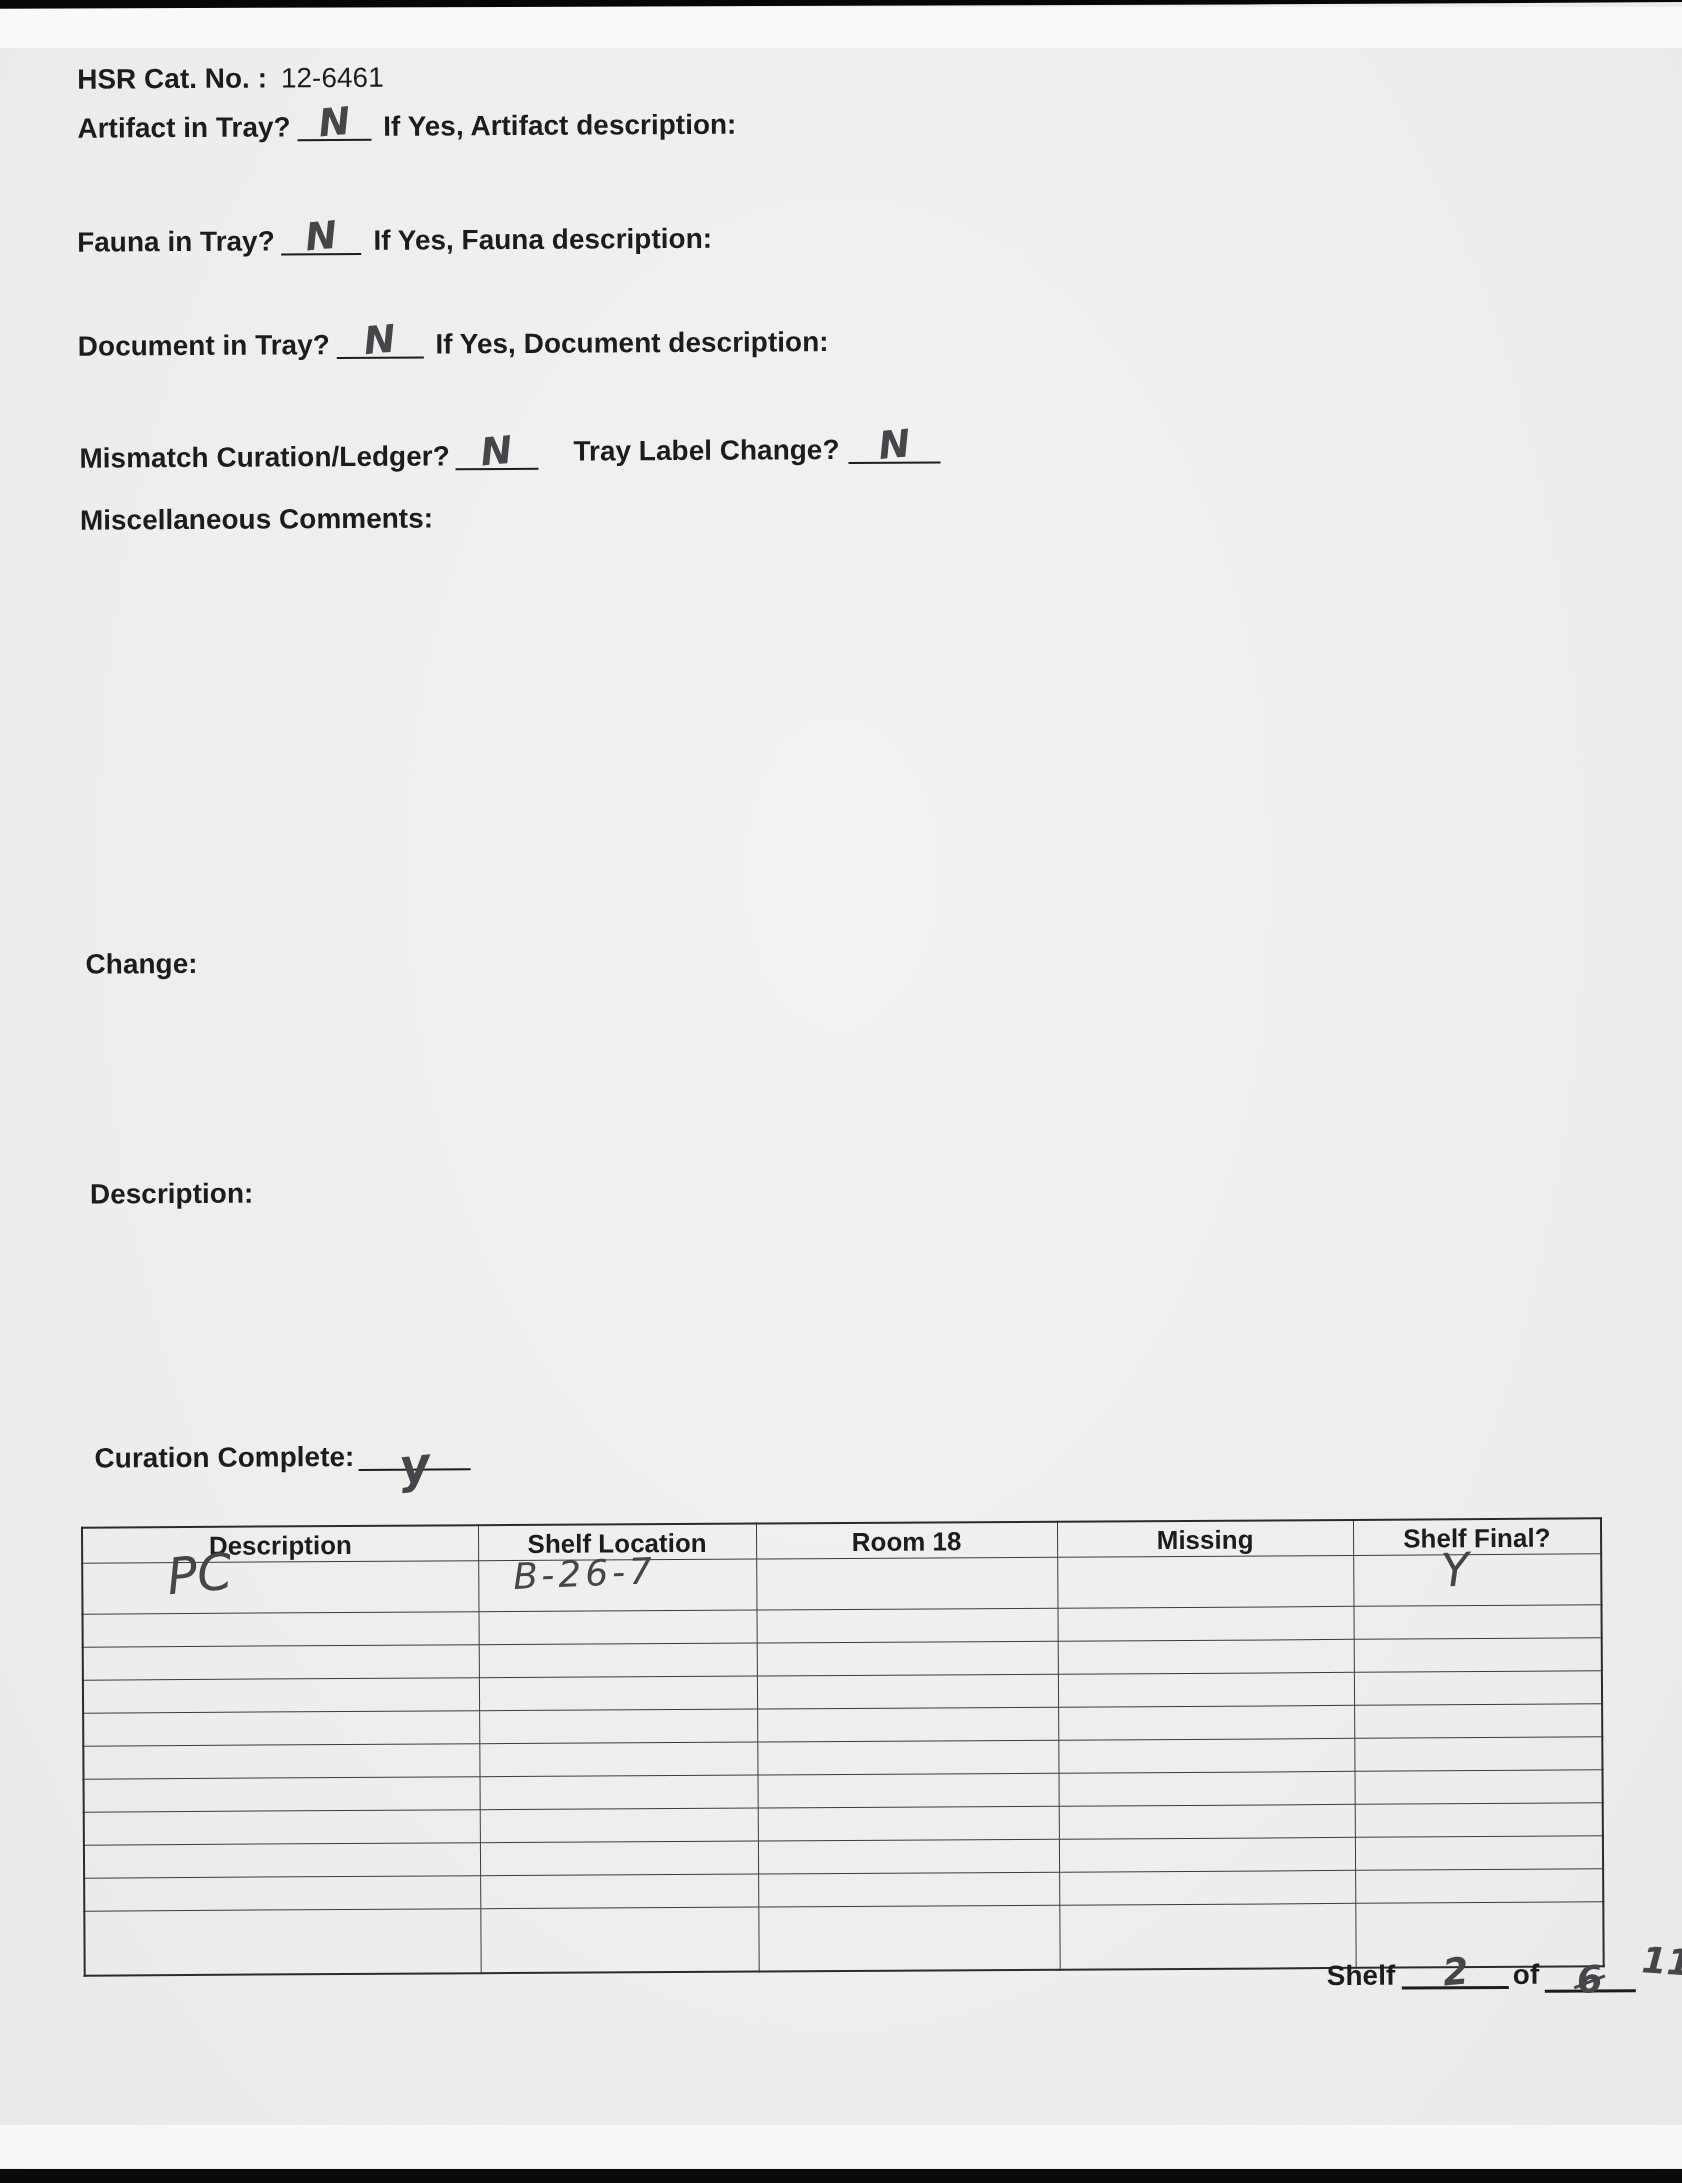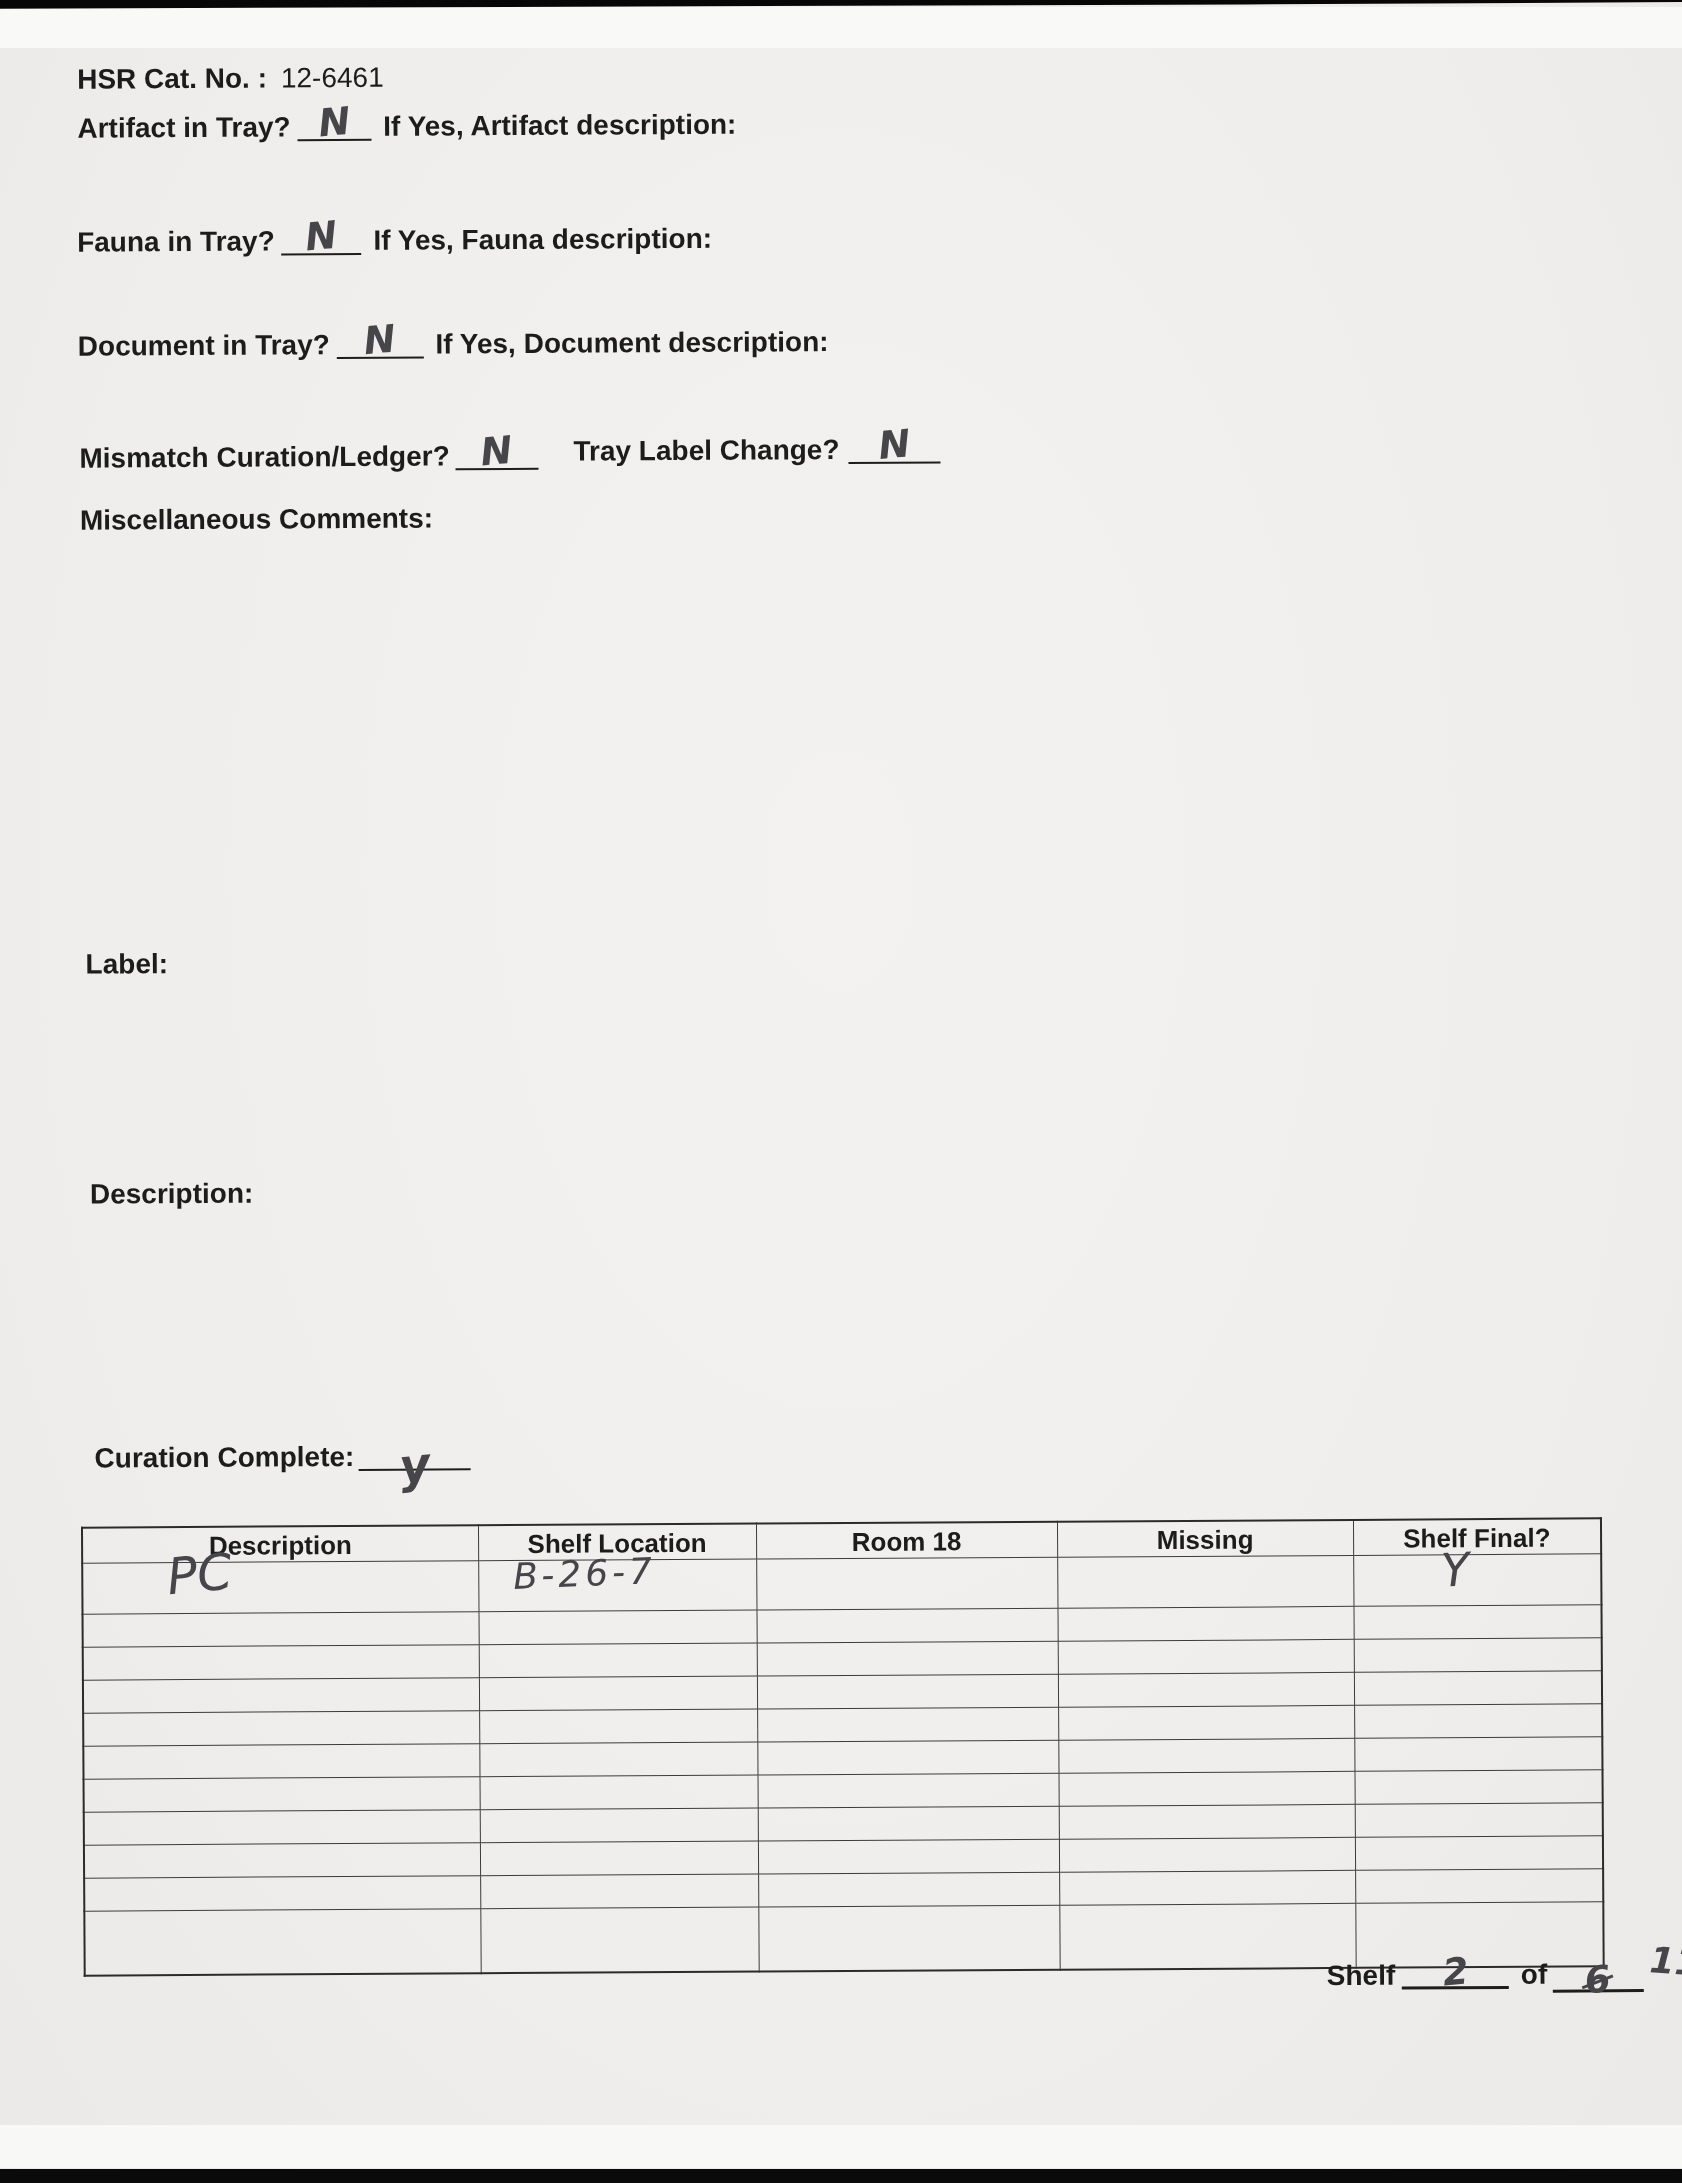--- a/index.html
+++ b/index.html
@@ -50,21 +50,21 @@
     transform:rotate(-2deg);letter-spacing:4px;}
   .hw-y{display:inline-block;font-size:46px;padding-left:87px;position:relative;top:-5.3px;
     transform:rotate(-3deg);}
 
   
   .footer{position:absolute;left:1322px;top:1958px;white-space:nowrap;font-weight:bold;
     font-size:28px;line-height:34px;}
   .footer .blank{height:32px;border-bottom-width:3.3px;}
   .footer .blank.b1{width:107px;}
   .footer .blank.b2{width:91px;margin-left:5.3px;}
-  .footer .of{margin-left:12px;}
+  .footer .of{margin-left:4px;}
   .footer .blank > .hw{font-size:37px;bottom:-4px;}
   .hw.strike{position:relative;display:inline-block;}
   .hw.strike::after{content:"";position:absolute;left:-14%;right:-14%;top:52%;
     border-top:3.3px solid #45454a;transform:rotate(-16deg);}
   .hw.corrected{display:inline-block;font-size:36px;margin-left:6.6px;position:relative;top:-9.2px;
     transform:rotate(4deg);}
 </style>
 </head>
 <body>
 
@@ -97,21 +97,21 @@
 
     <div class="row" style="left:578px;top:433px;">
       <span class="lbl">Tray Label Change?</span><span class="blank" style="width:92px;margin-left:9.2px;"><span class="hw">N</span></span>
     </div>
 
     <div class="row" style="left:84px;top:499px;">
       <span class="lbl">Miscellaneous Comments:</span>
     </div>
 
     <div class="row" style="left:87px;top:943px;">
-      <span class="lbl">Label:</span>
+      <span class="lbl">Change:</span>
     </div>
 
     <div class="row" style="left:90px;top:1173px;">
       <span class="lbl">Description:</span>
     </div>
 
     <div class="row" style="left:93px;top:1437px;">
       <span class="lbl">Curation Complete:</span><span class="blank curation" style="width:112px;margin-left:4px;"><span class="hw">y</span></span>
     </div>
 

